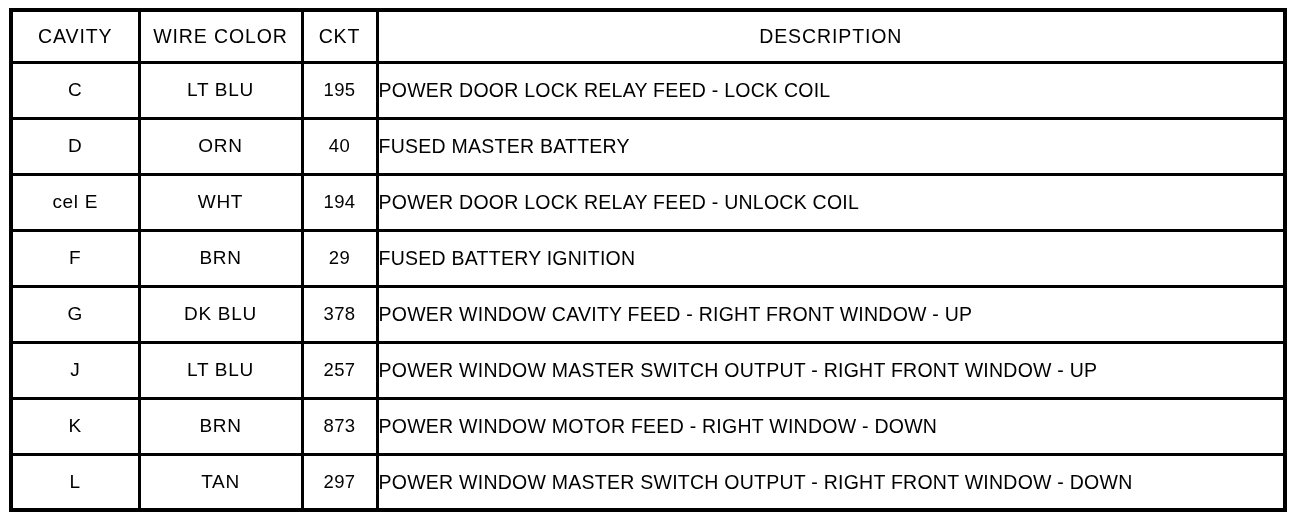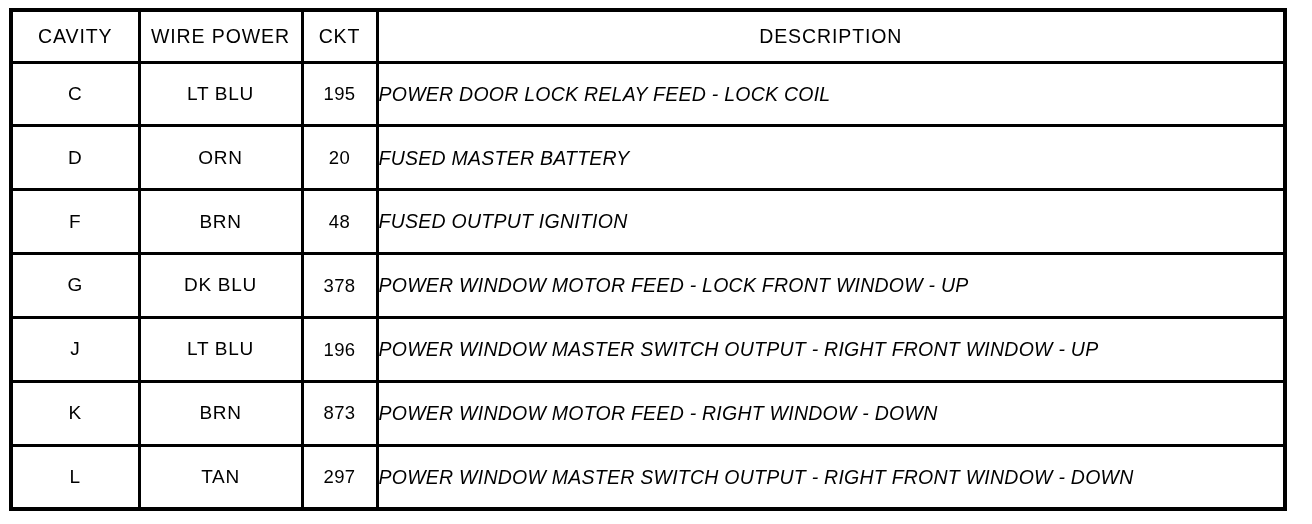--- a/index.html
+++ b/index.html
@@ -77,21 +77,20 @@
     font-size: 18.5px;
     letter-spacing: 0.4px;
   }
 
   td.cell-description {
     text-align: left;
     padding-left: 8px;
     font-size: 19.5px;
     letter-spacing: 0.25px;
     white-space: nowrap;
-    font-style: italic;
   }
 
   
   #pinout-table {
     border: 4px solid #000000;
   }
 </style>
 </head>
 <body>
 
@@ -101,55 +100,61 @@
     <colgroup>
       <col class="c-cavity">
       <col class="c-wirecolor">
       <col class="c-ckt">
       <col class="c-description">
     </colgroup>
 
     <thead>
       <tr>
         <th>CAVITY</th>
-        <th>WIRE POWER</th>
+        <th>WIRE COLOR</th>
         <th>CKT</th>
         <th>DESCRIPTION</th>
       </tr>
     </thead>
 
     <tbody id="pinout-body">
         <tr>
           <td class="cell-cavity">C</td>
           <td class="cell-wirecolor">LT BLU</td>
           <td class="cell-ckt">195</td>
           <td class="cell-description">POWER DOOR LOCK RELAY FEED - LOCK COIL</td>
         </tr>
         <tr>
           <td class="cell-cavity">D</td>
           <td class="cell-wirecolor">ORN</td>
-          <td class="cell-ckt">20</td>
+          <td class="cell-ckt">40</td>
           <td class="cell-description">FUSED MASTER BATTERY</td>
+        </tr>
+        <tr>
+          <td class="cell-cavity">cel E</td>
+          <td class="cell-wirecolor">WHT</td>
+          <td class="cell-ckt">194</td>
+          <td class="cell-description">POWER DOOR LOCK RELAY FEED - UNLOCK COIL</td>
         </tr>
         <tr>
           <td class="cell-cavity">F</td>
           <td class="cell-wirecolor">BRN</td>
-          <td class="cell-ckt">48</td>
-          <td class="cell-description">FUSED OUTPUT IGNITION</td>
+          <td class="cell-ckt">29</td>
+          <td class="cell-description">FUSED BATTERY IGNITION</td>
         </tr>
         <tr>
           <td class="cell-cavity">G</td>
           <td class="cell-wirecolor">DK BLU</td>
           <td class="cell-ckt">378</td>
-          <td class="cell-description">POWER WINDOW MOTOR FEED - LOCK FRONT WINDOW - UP</td>
+          <td class="cell-description">POWER WINDOW CAVITY FEED - RIGHT FRONT WINDOW - UP</td>
         </tr>
         <tr>
           <td class="cell-cavity">J</td>
           <td class="cell-wirecolor">LT BLU</td>
-          <td class="cell-ckt">196</td>
+          <td class="cell-ckt">257</td>
           <td class="cell-description">POWER WINDOW MASTER SWITCH OUTPUT - RIGHT FRONT WINDOW - UP</td>
         </tr>
         <tr>
           <td class="cell-cavity">K</td>
           <td class="cell-wirecolor">BRN</td>
           <td class="cell-ckt">873</td>
           <td class="cell-description">POWER WINDOW MOTOR FEED - RIGHT WINDOW - DOWN</td>
         </tr>
         <tr>
           <td class="cell-cavity">L</td>

